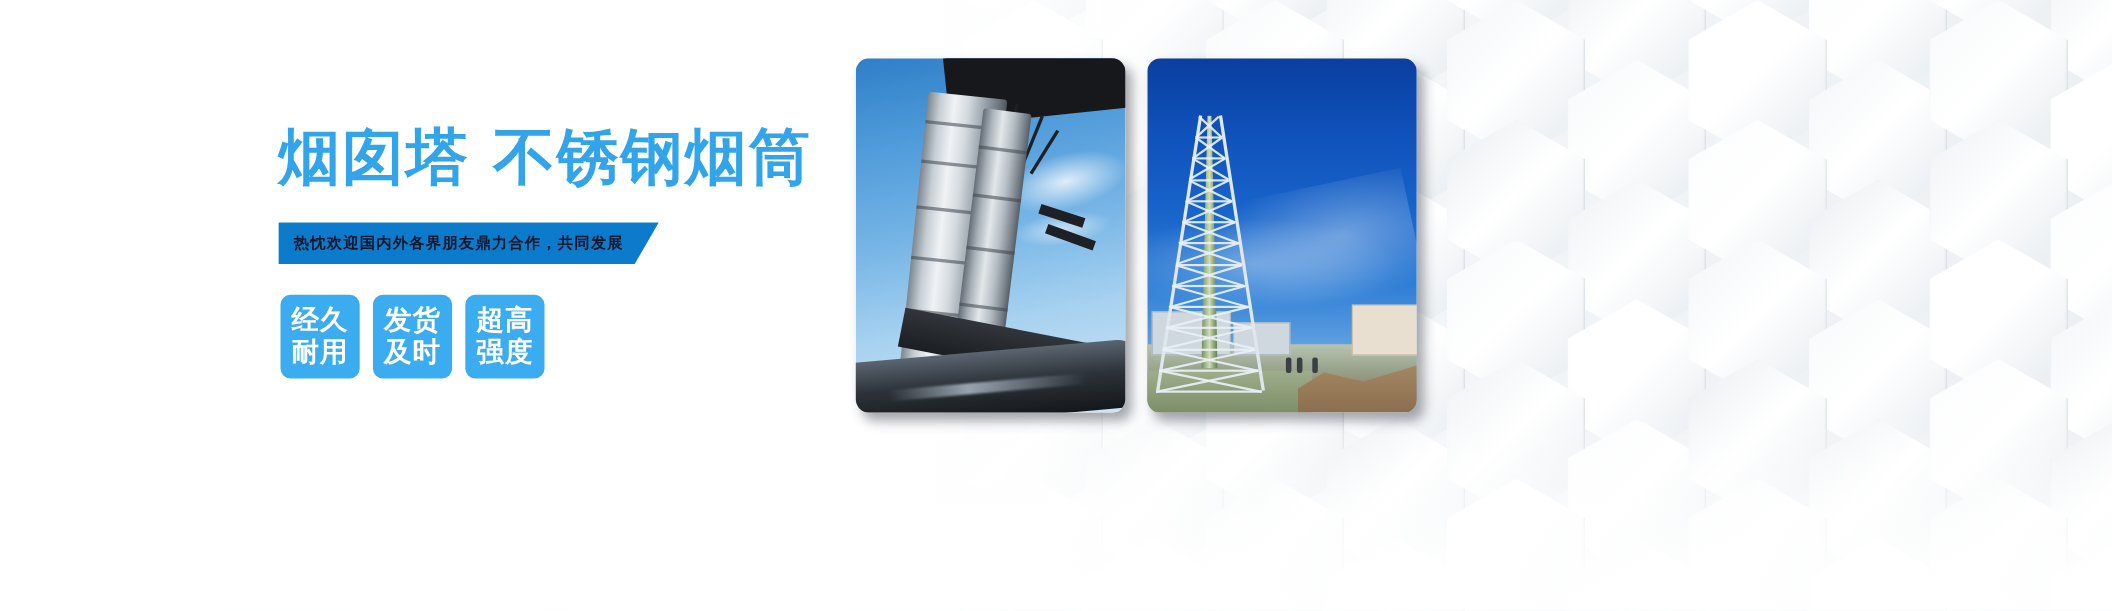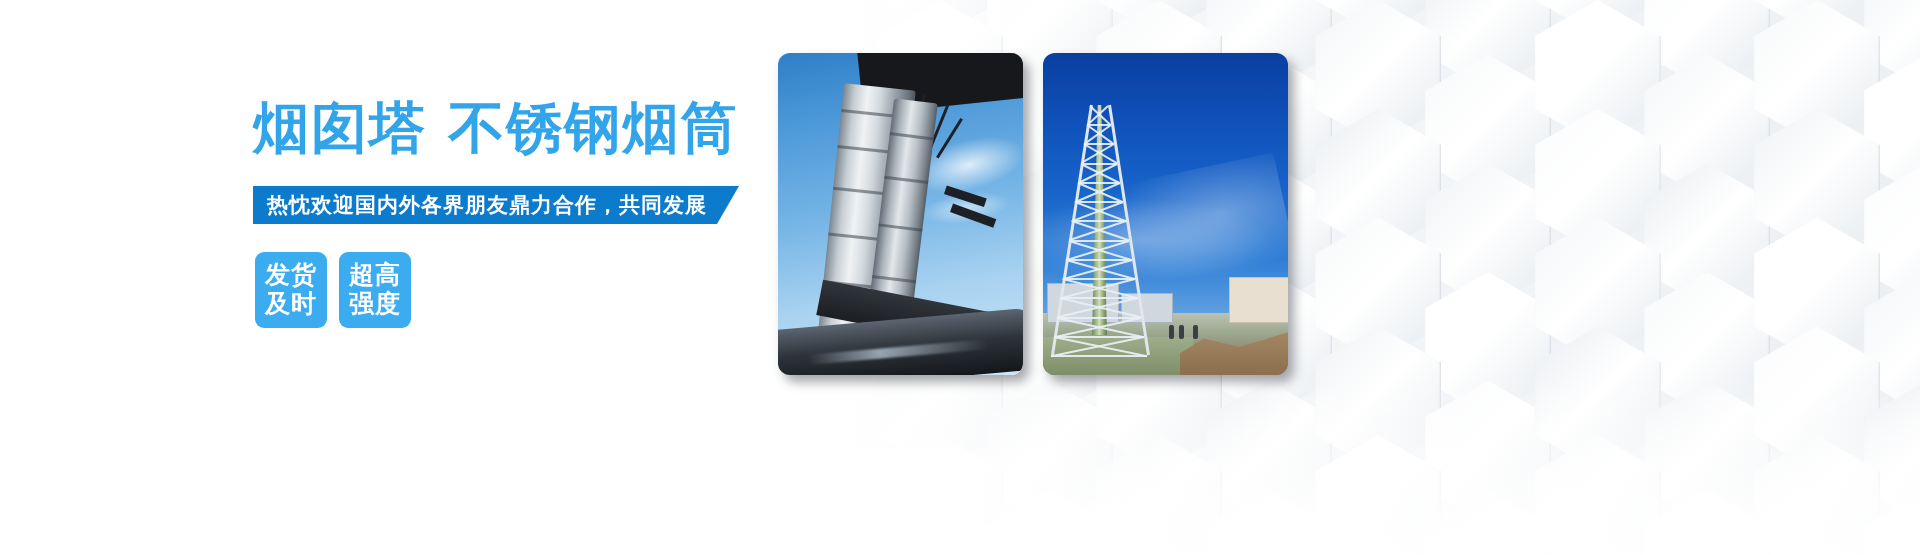--- a/index.html
+++ b/index.html
@@ -32,21 +32,21 @@
     background:linear-gradient(90deg,#ffffff 0%,#ffffff 52%,rgba(255,255,255,0.92) 72%,rgba(255,255,255,0.0) 100%);
   }
   .hex-fade-bottom {
     position:absolute; left:0; bottom:0; width:1920px; height:180px;
     background:linear-gradient(180deg,rgba(255,255,255,0) 0%,rgba(255,255,255,0.85) 70%,rgba(255,255,255,0.97) 100%);
   }
 
   
   .text-col {
     position:absolute;
-    left:253px; top:0;
+    left:253px; top:16px;
     width:640px; height:473px;
   }
 
   .main-title {
     position:absolute;
     left:0; top:95px;
     font-family:"DejaVu Serif","Liberation Serif",serif;
     font-weight:bold;
     font-size:56px;
     line-height:64px;
@@ -61,24 +61,24 @@
     height:38px;
   }
   .subtitle-bar {
     position:relative;
     display:inline-block;
     height:38px;
     padding:0 32px 0 14px;
     background:#0c7bcc;
     clip-path:polygon(0 0, 100% 0, calc(100% - 22px) 100%, 0 100%);
     line-height:38px;
-    font-size:21px;
+    font-size:14px;
     font-weight:bold;
     letter-spacing:1px;
-    color:#ffffff;
+    color:#0f172a;
     white-space:nowrap;
   }
 
   .badges {
     position:absolute;
     left:2px; top:252px;
     display:flex;
     gap:12px;
   }
   .badge {
@@ -310,20 +310,24 @@
   <div class="text-col">
 
     <div class="main-title">烟囱塔  不锈钢烟筒</div>
 
     <div class="subtitle-wrap">
       <div class="subtitle-bar">热忱欢迎国内外各界朋友鼎力合作，共同发展</div>
     </div>
 
     <div class="badges" id="badges">
         <div class="badge">
+          <span class="badge-line">经久</span>
+          <span class="badge-line">耐用</span>
+        </div>
+        <div class="badge">
           <span class="badge-line">发货</span>
           <span class="badge-line">及时</span>
         </div>
         <div class="badge">
           <span class="badge-line">超高</span>
           <span class="badge-line">强度</span>
         </div>
       </div>
   </div>
 

